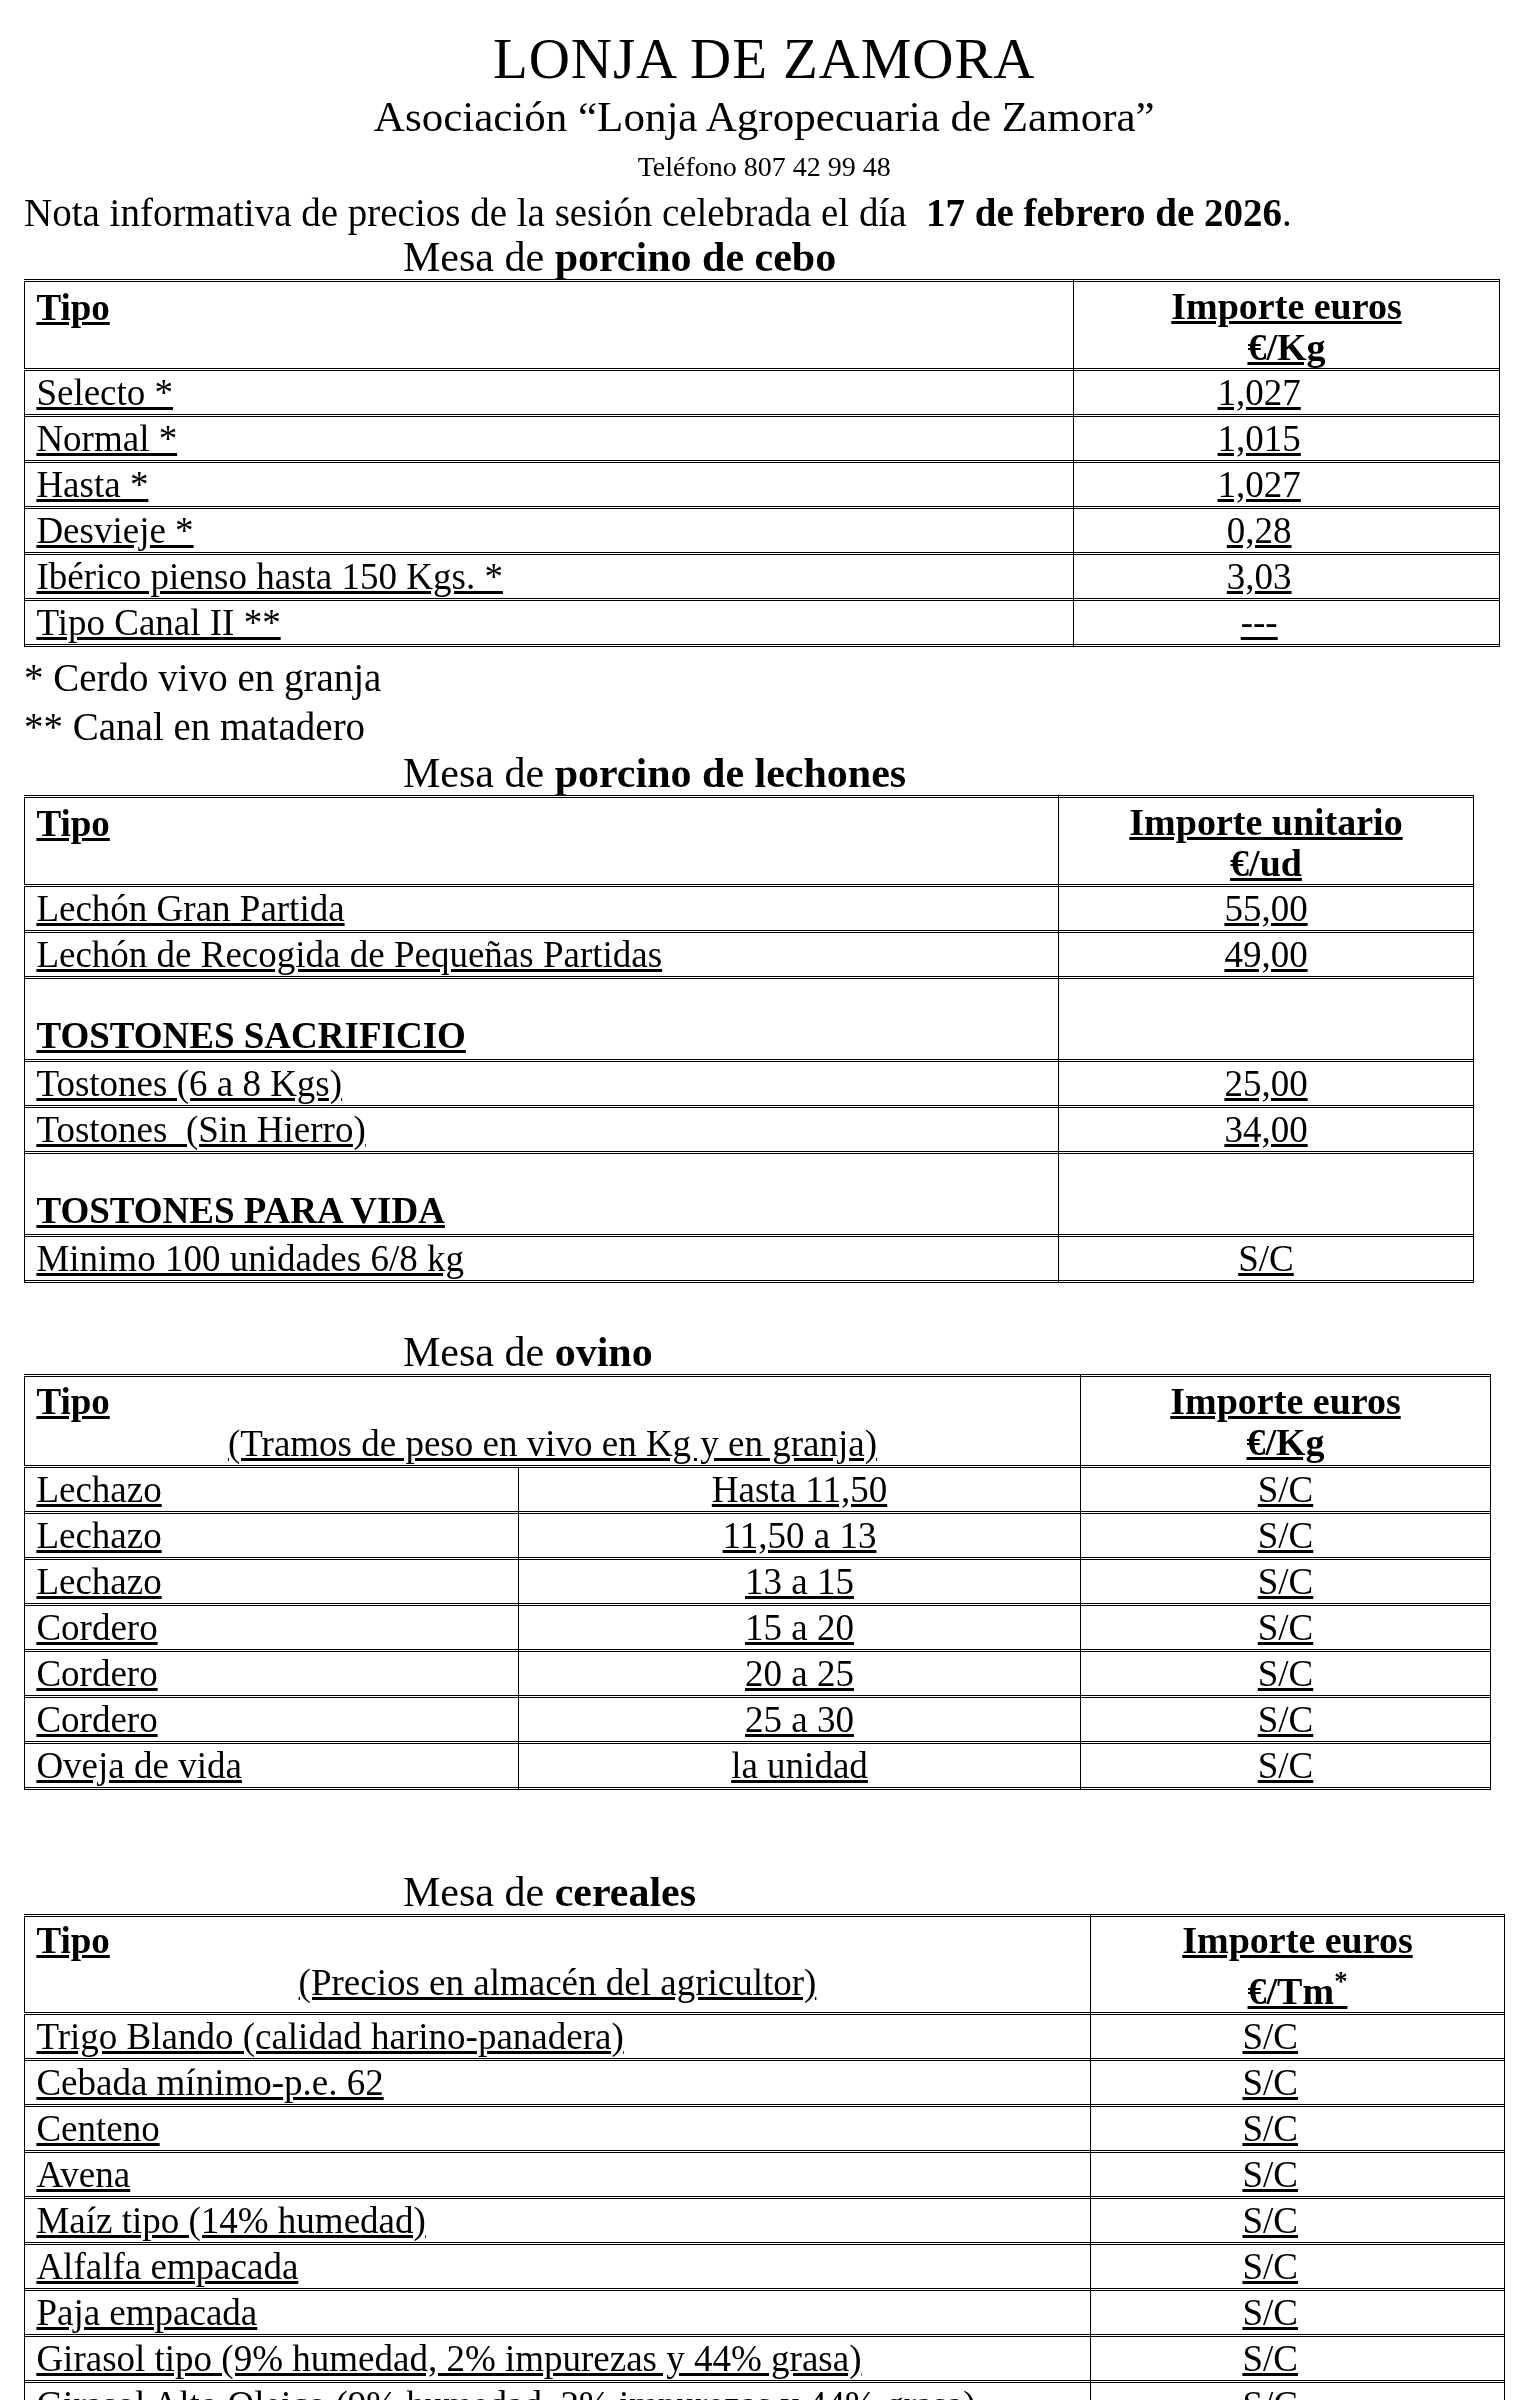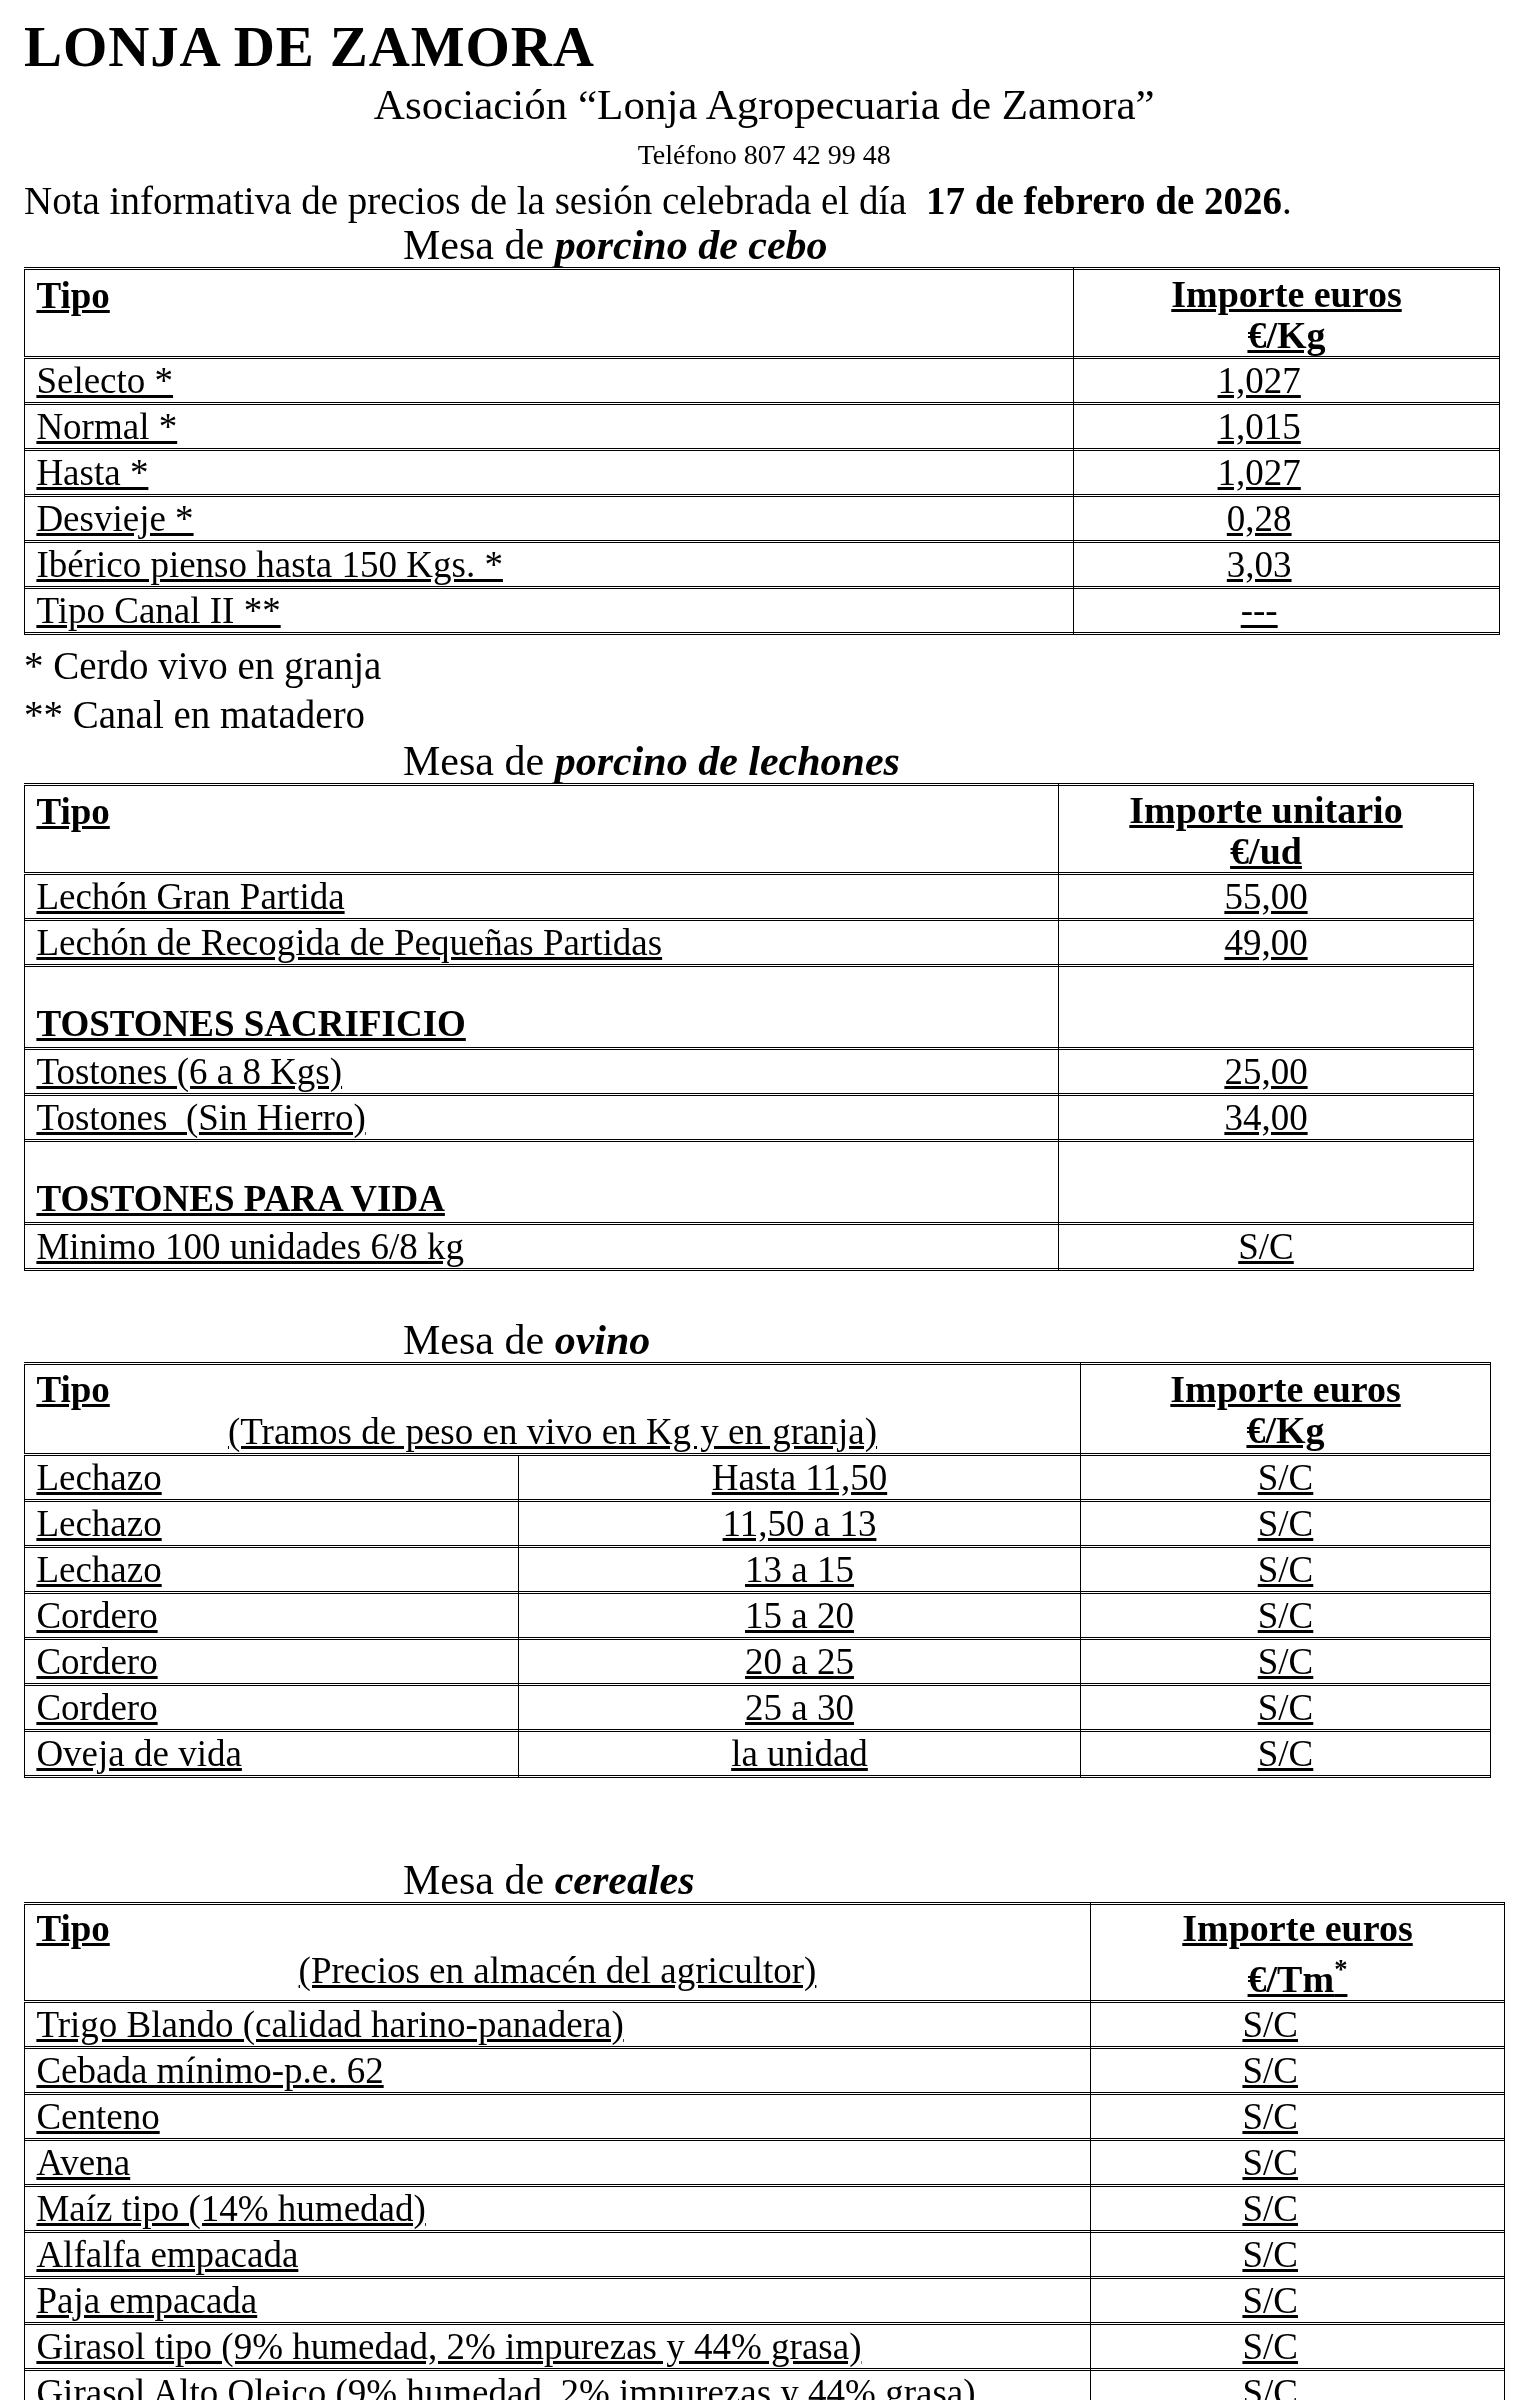--- a/index.html
+++ b/index.html
@@ -3,28 +3,28 @@
 <meta charset="utf-8">
 <style>
   html, body { margin: 0; padding: 0; background: #fff; }
   body {
     width: 1514px; height: 2401px; overflow: hidden;
     color: #000;
     font-family: "Liberation Serif", "DejaVu Serif", serif;
   }
   .page { padding: 5.7px 9.5px 0 24px; }
 
-  .doc-title  { font-size: 57px; font-weight: bold; line-height: 59px; margin-top: 11px; letter-spacing: 0.9px; }
+  .doc-title  { font-size: 57px; font-weight: normal; text-align: center; line-height: 59px; margin-top: 23px; letter-spacing: 0.9px; }
   .doc-sub    { font-size: 43px; text-align: center; line-height: 51px; margin-top: 3.8px; }
   .doc-phone  { font-size: 28px; text-align: center; line-height: 49px; }
   .doc-note   { font-size: 39px; line-height: 44px; }
   .doc-note .bold { font-weight: bold; }
 
   .mesa-title { font-size: 42px; line-height: 44px; margin-left: 379px; white-space: nowrap; }
-  .mesa-title .bold { font-weight: bold; font-style: italic; }
+  .mesa-title .bold { font-weight: bold; }
   .mt-ovino    { margin-top: 47px; }
   .mt-cereales { margin-top: 80px; }
 
   table.tbl { border-collapse: separate; border-spacing: 0; table-layout: fixed; font-size: 37px; text-decoration: underline; }
   .tbl td {
     border-right: 1.9px solid #000;
     border-bottom: 3.8px double #000;
     padding: 0 11.4px; height: 44px;
     vertical-align: middle; box-sizing: border-box;
     overflow: hidden; white-space: nowrap;

